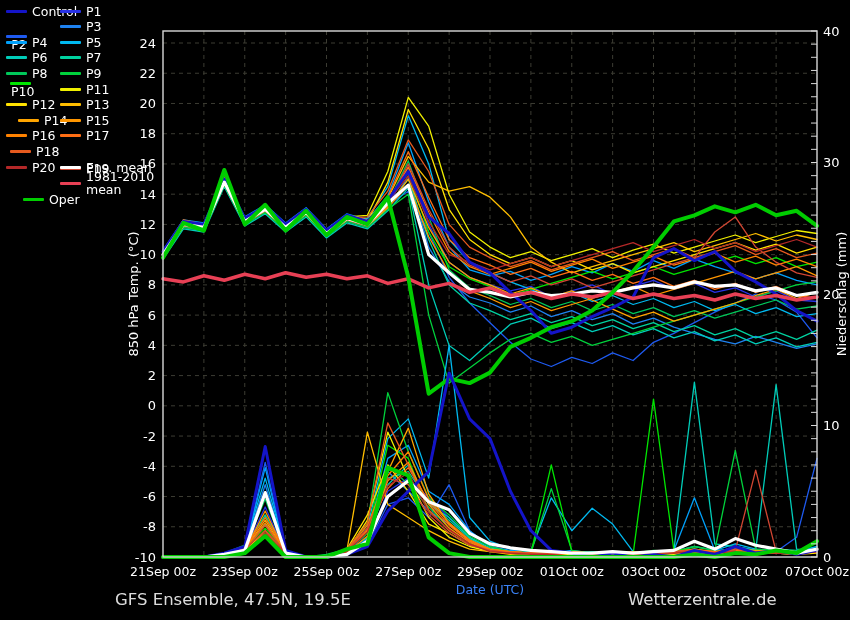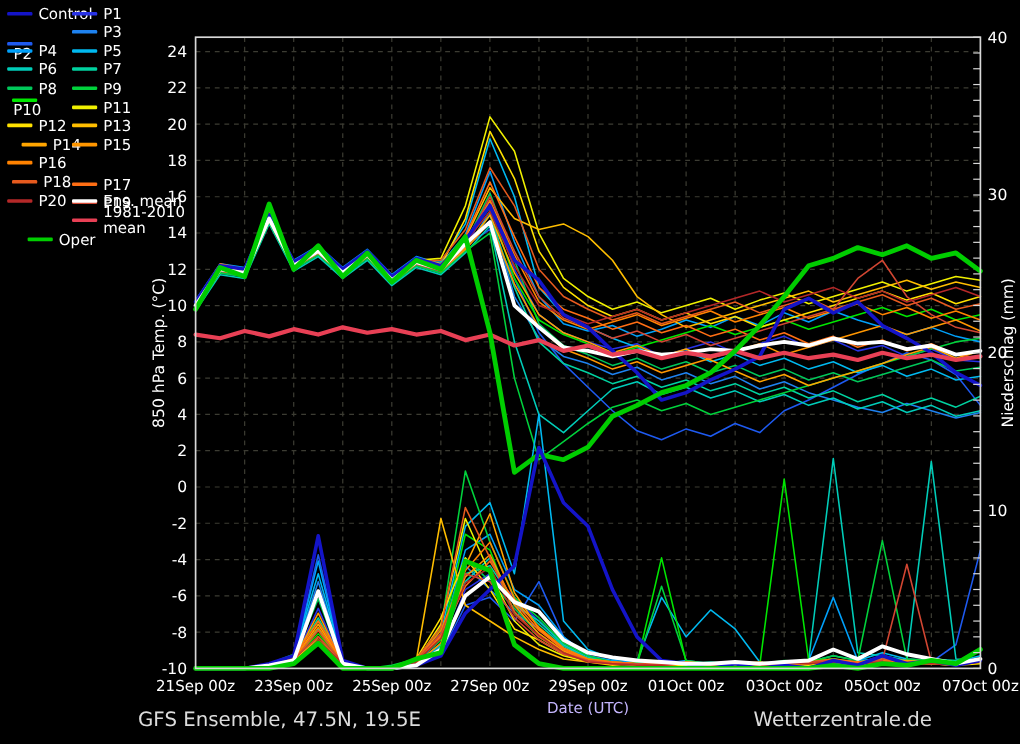--- a/index.html
+++ b/index.html
@@ -7,21 +7,21 @@
          font-family:"DejaVu Sans","Liberation Sans",sans-serif;}
   .title{position:absolute;left:112px;top:3px;z-index:1;color:#fff;font-size:16.5px;
          font-weight:bold;white-space:pre;letter-spacing:.3px;}
   .legend{position:absolute;left:0;top:0;width:118px;height:226px;background:#000;z-index:2;overflow:visible;}
   .lrow{position:absolute;display:flex;align-items:center;height:14px;}
   .lrow .sw{display:inline-block;width:21px;height:3px;border-radius:1px;flex:none;}
   .lrow .lbl{color:#fff;font-size:12.5px;margin-left:5px;white-space:nowrap;line-height:13px;}
   .ylab{position:absolute;color:#fff;font-size:13px;white-space:nowrap;z-index:1;}
   .ylab-left{left:133px;top:294px;transform:translate(-50%,-50%) rotate(-90deg);}
   .ylab-right{left:841px;top:294px;transform:translate(-50%,-50%) rotate(-90deg);}
-  .xlab{position:absolute;left:490px;top:582px;transform:translateX(-50%);color:#c4b5fd;font-size:12.5px;}
+  .xlab{position:absolute;left:490px;top:582px;transform:translateX(-50%);color:#3b82f6;font-size:12.5px;}
   .foot{position:absolute;top:590px;color:#dcdcdc;font-size:16.5px;}
   .foot-left{left:115px;}
   .foot-right{left:628px;}
   svg text{font-family:"DejaVu Sans","Liberation Sans",sans-serif;}
 </style>
 </head>
 <body>
 
 <div class="stage">
   <svg id="chart" width="850" height="620" viewBox="0 0 850 620" style="position:absolute;left:0;top:0;">
@@ -255,21 +255,21 @@
         <span class="lbl">P11</span>
       </div>
       <div class="lrow" style="left: 60px; top: 97.6px;">
         <span class="sw" style="background: rgb(255, 190, 0);"></span>
         <span class="lbl">P13</span>
       </div>
       <div class="lrow" style="left: 60px; top: 113.2px;">
         <span class="sw" style="background: rgb(255, 150, 0);"></span>
         <span class="lbl">P15</span>
       </div>
-      <div class="lrow" style="left: 60px; top: 146px; text-decoration: underline;">
+      <div class="lrow" style="left: 60px; top: 128px; text-decoration: underline;">
         <span class="sw" style="background: rgb(255, 110, 20);"></span>
         <span class="lbl">P17</span>
       </div>
       <div class="lrow" style="left: 60px; top: 161px;">
         <span class="sw" style="background: rgb(210, 70, 50);"></span>
         <span class="lbl">P19</span>
       </div>
       <div class="lrow" style="left: 60px; top: 160px;">
         <span class="sw" style="background: rgb(255, 255, 255);"></span>
         <span class="lbl">Ens. mean</span>

